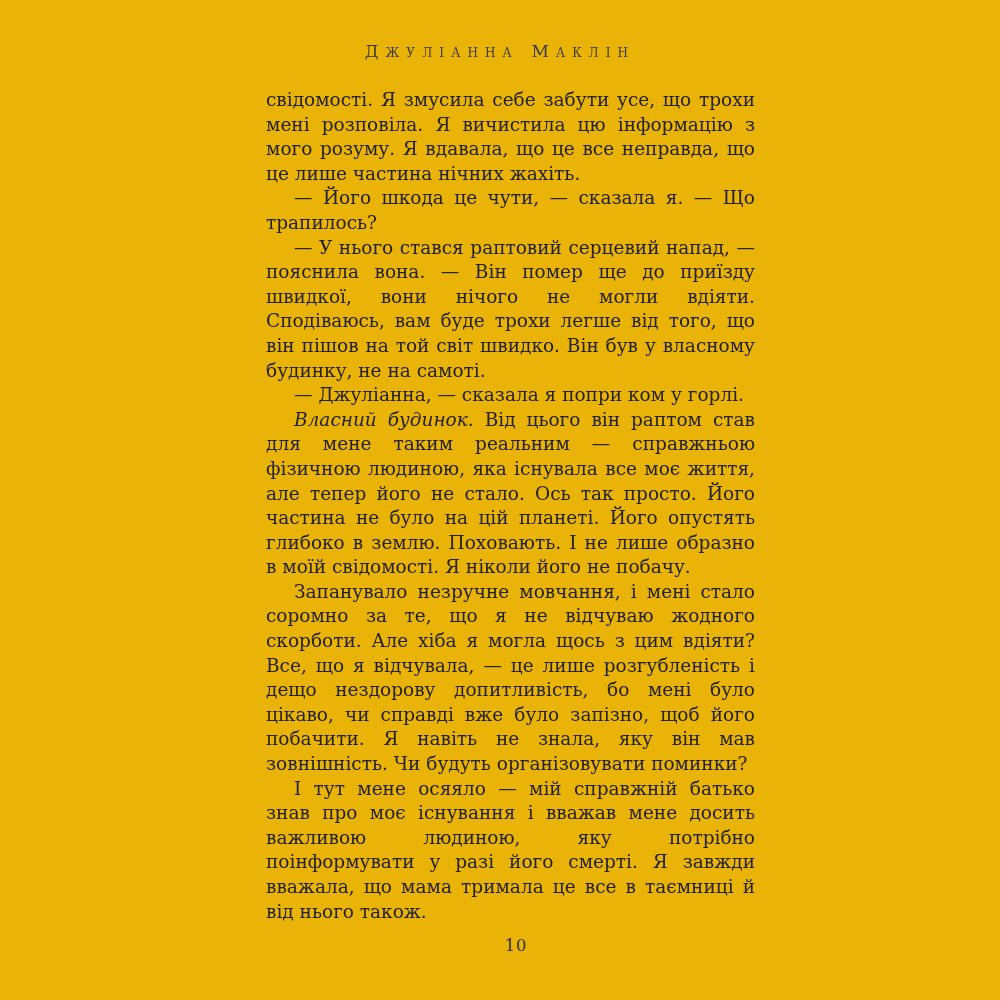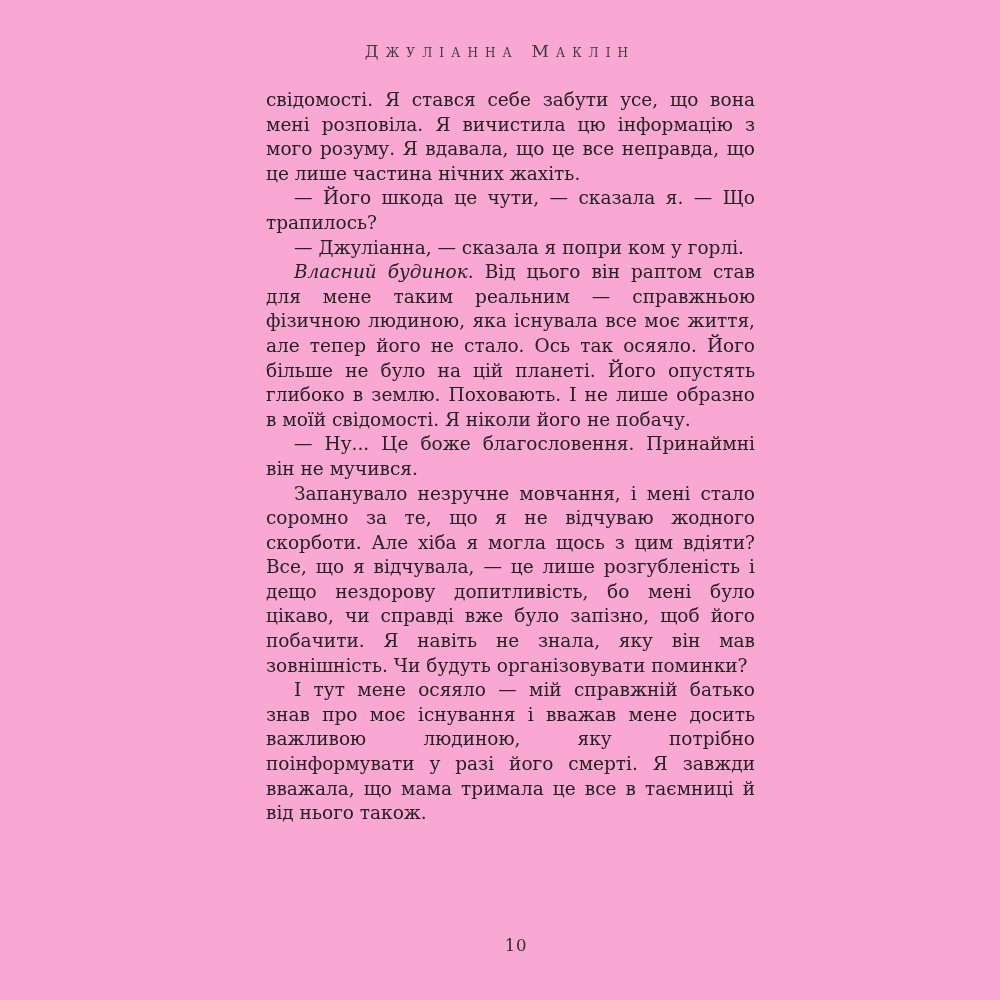--- a/index.html
+++ b/index.html
@@ -4,21 +4,21 @@
 <style>
   html, body {
     margin: 0;
     padding: 0;
     background: #fdfdfc;
   }
   .page {
     position: relative;
     width: 1000px;
     height: 1000px;
-    background: #f9a8d4;
+    background: #eab308;
     font-family: "DejaVu Serif", "Liberation Serif", serif;
     color: #242424;
     overflow: hidden;
   }
   .running-header {
     position: absolute;
     top: 41px;
     left: 0;
     width: 100%;
     text-align: center;
@@ -58,23 +58,23 @@
     letter-spacing: 0.05em;
   }
 </style>
 </head>
 <body>
 
 <div class="page">
   <div class="running-header">Джуліанна Маклін</div>
 
   <div class="body-text">
-      <p class="para"><span>свідомості. Я стався себе забути усе, що вона мені розповіла. Я вичистила цю інформацію з мого розуму. Я вдавала, що це все неправда, що це лише частина нічних жахіть.</span></p>
+      <p class="para"><span>свідомості. Я змусила себе забути усе, що трохи мені розповіла. Я вичистила цю інформацію з мого розуму. Я вдавала, що це все неправда, що це лише частина нічних жахіть.</span></p>
       <p class="para indent"><span>— Його шкода це чути, — сказала я. — Що трапилось?</span></p>
+      <p class="para indent"><span>— У нього стався раптовий серцевий напад, — пояснила вона. — Він помер ще до приїзду швидкої, вони нічого не могли вдіяти. Сподіваюсь, вам буде трохи легше від того, що він пішов на той світ швидко. Він був у власному будинку, не на самоті.</span></p>
       <p class="para indent"><span>— Джуліанна, — сказала я попри ком у горлі.</span></p>
-      <p class="para indent"><em>Власний будинок.</em><span> Від цього він раптом став для мене таким реальним — справжньою фізичною людиною, яка існувала все моє життя, але тепер його не стало. Ось так осяяло. Його більше не було на цій планеті. Його опустять глибоко в землю. Поховають. І не лише образно в моїй свідомості. Я ніколи його не побачу.</span></p>
-      <p class="para indent"><span>— Ну... Це боже благословення. Принаймні він не мучився.</span></p>
+      <p class="para indent"><em>Власний будинок.</em><span> Від цього він раптом став для мене таким реальним — справжньою фізичною людиною, яка існувала все моє життя, але тепер його не стало. Ось так просто. Його частина не було на цій планеті. Його опустять глибоко в землю. Поховають. І не лише образно в моїй свідомості. Я ніколи його не побачу.</span></p>
       <p class="para indent"><span>Запанувало незручне мовчання, і мені стало соромно за те, що я не відчуваю жодного скорботи. Але хіба я могла щось з цим вдіяти? Все, що я відчувала, — це лише розгубленість і дещо нездорову допитливість, бо мені було цікаво, чи справді вже було запізно, щоб його побачити. Я навіть не знала, яку він мав зовнішність. Чи будуть організовувати поминки?</span></p>
       <p class="para indent"><span>І тут мене осяяло — мій справжній батько знав про моє існування і вважав мене досить важливою людиною, яку потрібно поінформувати у разі його смерті. Я завжди вважала, що мама тримала це все в таємниці й від нього також.</span></p>
     </div>
 
   <div class="page-number">10</div>
 </div>
 
 </body></html>

